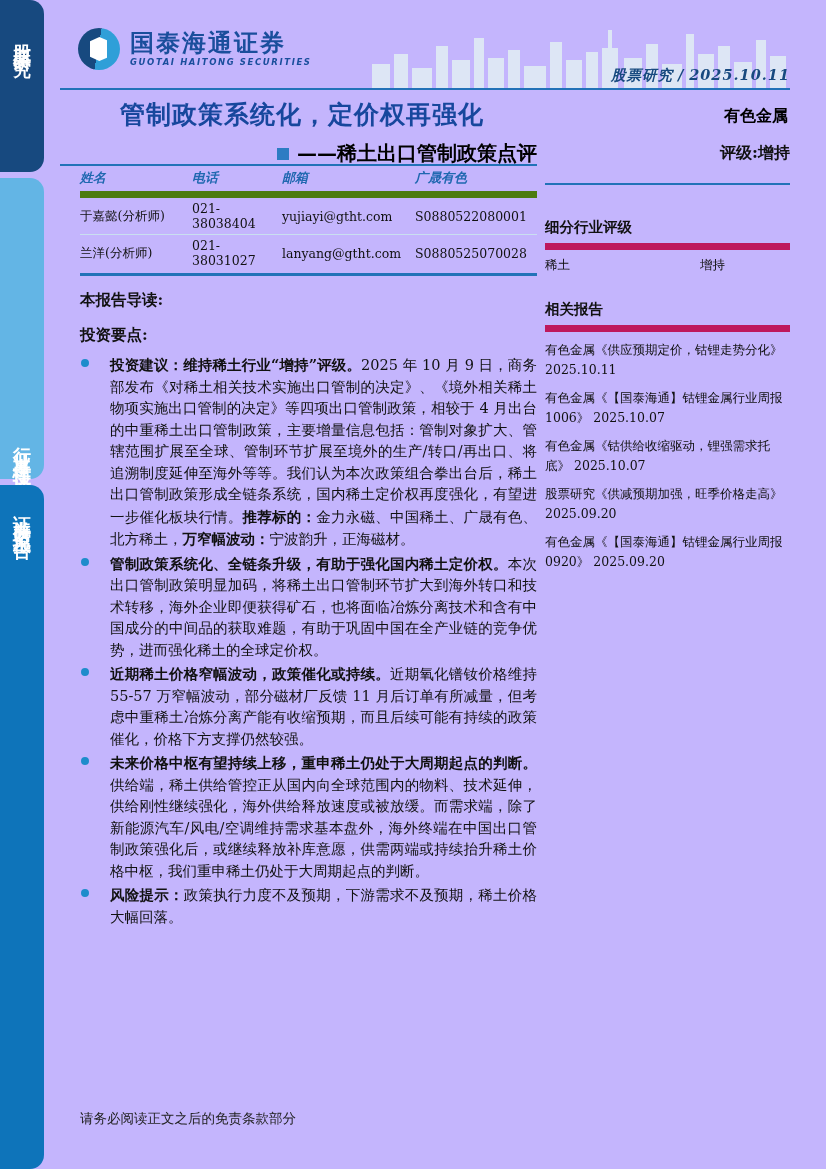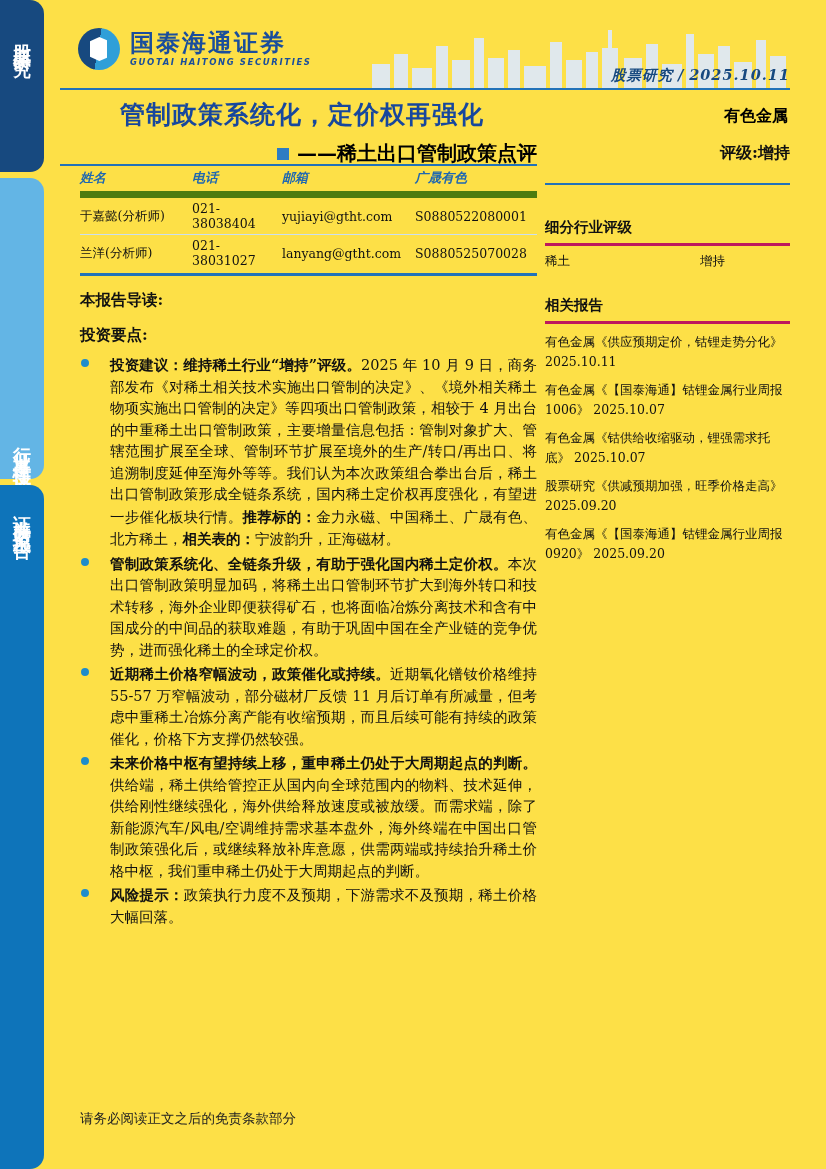--- a/index.html
+++ b/index.html
@@ -1,18 +1,18 @@
 <!DOCTYPE html>
 <html><head>
 <meta charset="utf-8">
 <style>
   * { margin:0; padding:0; box-sizing:border-box; }
   html,body { background:#ffffff; }
   .page {
-    position:relative; width:826px; height:1169px; background:#fde047;
+    position:relative; width:826px; height:1169px; background:#c4b5fd;
     font-family:"DejaVu Serif","Liberation Serif",serif; color:#111; overflow:hidden;
   }
   
   .side-seg { position:absolute; left:0; width:44px; border-radius:0 14px 14px 0; display:flex; justify-content:center; }
   .seg-1 { top:0; height:172px; background:#17497f; align-items:flex-start; padding-top:30px; }
   .seg-2 { top:178px; height:301px; background:#63b5e5; align-items:flex-end; padding-bottom:16px; }
   .seg-3 { top:485px; height:684px; background:#0e74ba; align-items:flex-start; padding-top:16px; }
   .side-label {
     writing-mode:vertical-rl; text-orientation:upright;
     color:#fff; font-weight:bold; font-size:18px; letter-spacing:5px;
@@ -66,21 +66,21 @@
   .bullet { position:relative; padding-left:30px; margin-bottom:2px; }
   .bullet-icon {
     position:absolute; left:1px; top:5px; width:6px; height:6px;
     border:4px solid #1e8ccb; border-radius:50%; background:#fff;
   }
   .bullet-text { font-size:14.5px; line-height:21.5px; text-align:justify; }
   .bullet-text b { font-weight:bold; }
 
   
   .right-col { position:absolute; left:545px; top:218px; width:245px; }
-  .rc-heading { font-size:14.5px; font-weight:bold; padding-bottom:6px; border-bottom:3px solid #be185d; }
+  .rc-heading { font-size:14.5px; font-weight:bold; padding-bottom:6px; border-bottom:7px solid #be185d; }
   .subrating-row { display:flex; font-size:12.5px; padding:7px 0 0 0; }
   .subrating-row .sr-name { width:155px; }
   .reports-block { margin-top:26px; }
   .report-item { font-size:12.5px; line-height:20px; margin-top:8px; }
   .reports-list { margin-top:4px; }
 
   
   .footer-note { position:absolute; left:80px; top:1110px; font-size:13.5px; color:#222; }
 </style>
 </head>
@@ -181,21 +181,21 @@
     </div>
 
     <div class="guide-heading">本报告导读:</div>
 
     <div class="points-heading">投资要点:</div>
 
     <div class="bullets">
 
       <div class="bullet">
         <span class="bullet-icon"></span>
-        <p class="bullet-text"><b>投资建议：维持稀土行业“增持”评级。</b><span>2025 年 10 月 9 日，商务部发布《对稀土相关技术实施出口管制的决定》、《境外相关稀土物项实施出口管制的决定》等四项出口管制政策，相较于 4 月出台的中重稀土出口管制政策，主要增量信息包括：管制对象扩大、管辖范围扩展至全球、管制环节扩展至境外的生产/转口/再出口、将追溯制度延伸至海外等等。我们认为本次政策组合拳出台后，稀土出口管制政策形成全链条系统，国内稀土定价权再度强化，有望进一步催化板块行情。</span><b>推荐标的：</b><span>金力永磁、中国稀土、广晟有色、北方稀土，</span><b>相关表的：</b><span>宁波韵升，正海磁材。</span></p>
+        <p class="bullet-text"><b>投资建议：维持稀土行业“增持”评级。</b><span>2025 年 10 月 9 日，商务部发布《对稀土相关技术实施出口管制的决定》、《境外相关稀土物项实施出口管制的决定》等四项出口管制政策，相较于 4 月出台的中重稀土出口管制政策，主要增量信息包括：管制对象扩大、管辖范围扩展至全球、管制环节扩展至境外的生产/转口/再出口、将追溯制度延伸至海外等等。我们认为本次政策组合拳出台后，稀土出口管制政策形成全链条系统，国内稀土定价权再度强化，有望进一步催化板块行情。</span><b>推荐标的：</b><span>金力永磁、中国稀土、广晟有色、北方稀土，</span><b>万窄幅波动：</b><span>宁波韵升，正海磁材。</span></p>
       </div>
 
       <div class="bullet">
         <span class="bullet-icon"></span>
         <p class="bullet-text"><b>管制政策系统化、全链条升级，有助于强化国内稀土定价权。</b><span>本次出口管制政策明显加码，将稀土出口管制环节扩大到海外转口和技术转移，海外企业即便获得矿石，也将面临冶炼分离技术和含有中国成分的中间品的获取难题，有助于巩固中国在全产业链的竞争优势，进而强化稀土的全球定价权。</span></p>
       </div>
 
       <div class="bullet">
         <span class="bullet-icon"></span>
         <p class="bullet-text"><b>近期稀土价格窄幅波动，政策催化或持续。</b><span>近期氧化镨钕价格维持 55-57 万窄幅波动，部分磁材厂反馈 11 月后订单有所减量，但考虑中重稀土冶炼分离产能有收缩预期，而且后续可能有持续的政策催化，价格下方支撑仍然较强。</span></p>

